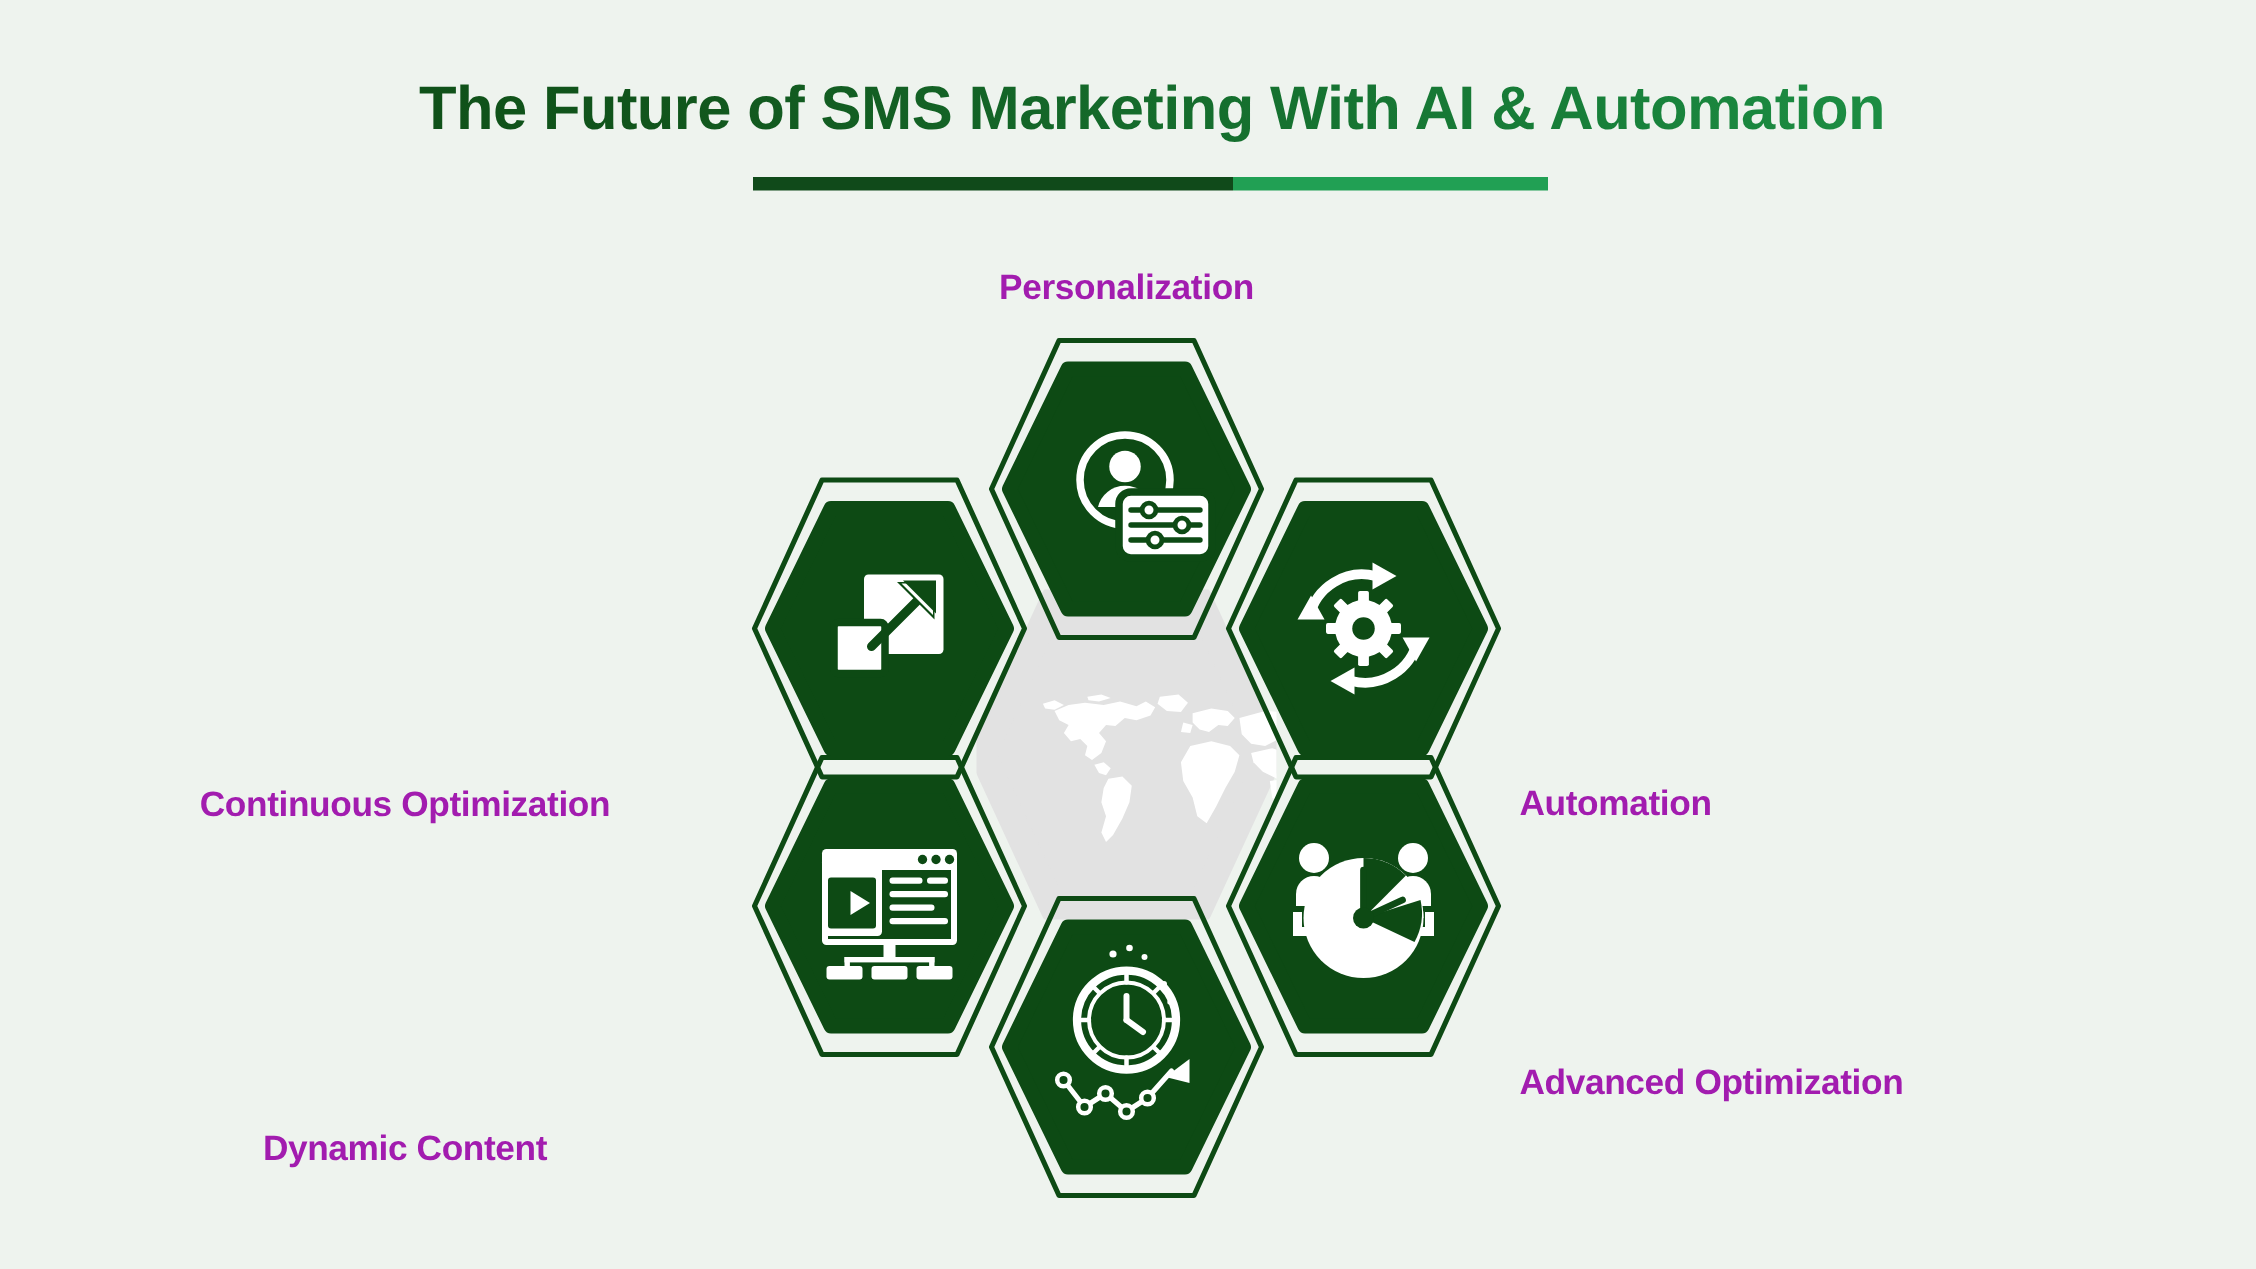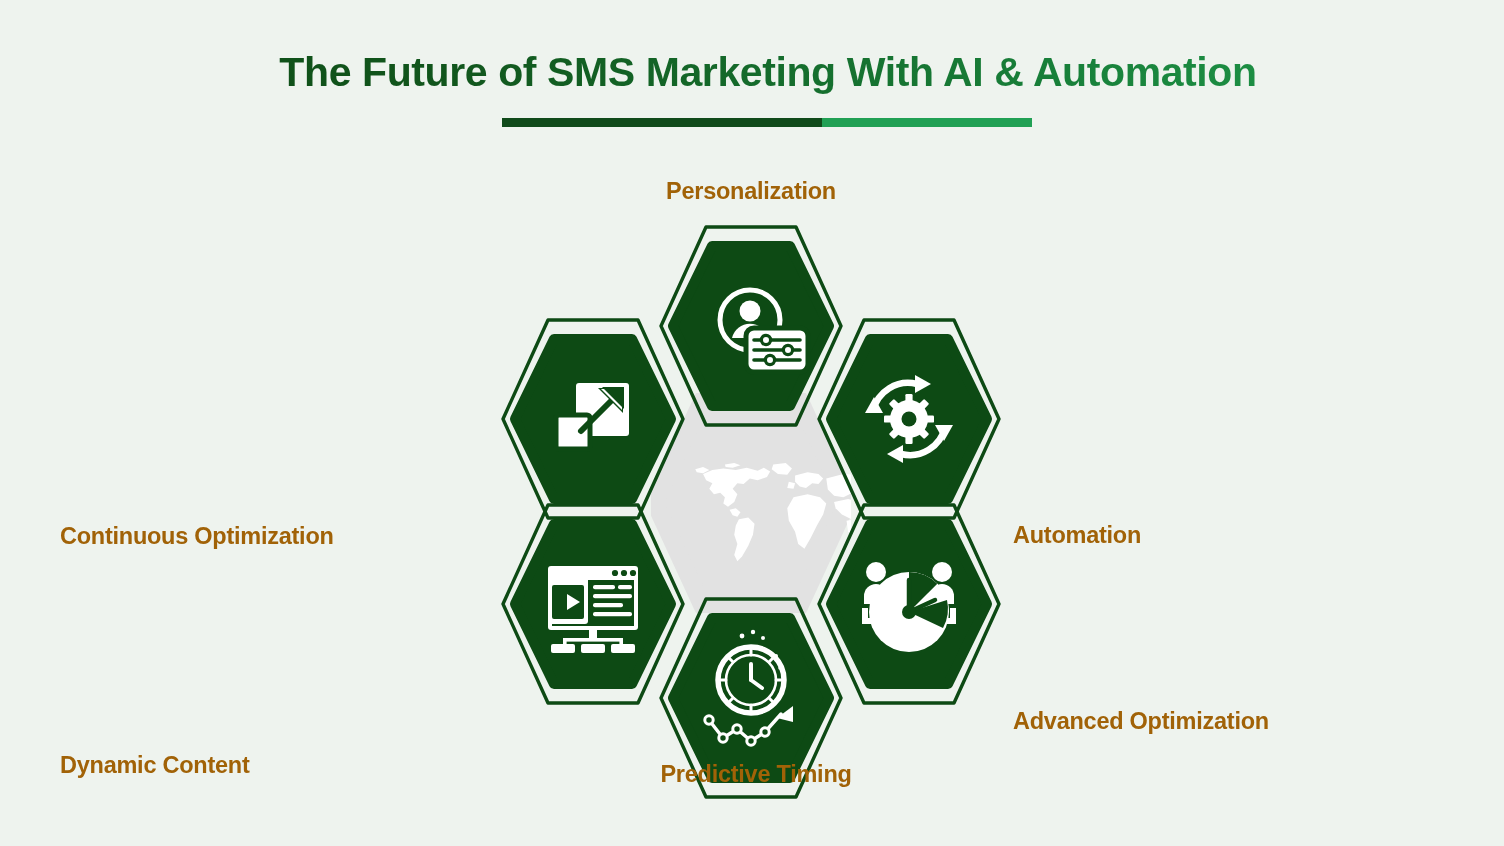--- a/index.html
+++ b/index.html
@@ -79,29 +79,29 @@
 
   .center-node {
     position: absolute;
     width: 200px;
     height: 220px;
   }
 
   
   .hex-label {
     position: absolute;
-    color: #a16207;
+    color: #a21caf;
     font-size: 23.5px;
     font-weight: 700;
     letter-spacing: -0.25px;
     white-space: nowrap;
     line-height: 1;
   }
   .label-right { text-align: center; }
-  .label-left  { text-align: left; }
+  .label-left  { text-align: center; }
   .label-center{ text-align: center; }
 </style>
 </head>
 <body style="background: rgb(238, 243, 238);">
 
 <div id="title-block">
   <div id="page-title">The Future of SMS Marketing With AI &amp; Automation</div>
   <div id="title-underline">
     <div class="seg-left"></div>
     <div class="seg-right"></div>
@@ -289,21 +289,20 @@
           <circle cx="-42" cy="28" r="4.2"></circle>
           <circle cx="-28" cy="46" r="4.2"></circle>
           <circle cx="-14" cy="37" r="4.2"></circle>
           <circle cx="0" cy="49" r="4.2"></circle>
           <circle cx="14" cy="40" r="4.2"></circle>
         </g>
         <polygon points="42,14 42,30 26,26" fill="#ffffff"></polygon>
       </g>
     </svg>
   </div>
-  <div class="hex-label label-center" style="left:556px; top:613px; width:400px;">Predictive Timing</div>
 
   <div class="hex-node" style="left:498px; top:348px;">
     <svg width="190" height="212" viewBox="0 0 190 212" aria-hidden="true">
       <path d="M50 7 H140 L185 106 L140 205 H50 L5 106 Z" fill="none" stroke="#0d4a14" stroke-width="3.4" stroke-linejoin="round"></path>
       <path d="M56 26 H134 L173 106 L134 186 H56 L17 106 Z" fill="#0d4a14" stroke="#0d4a14" stroke-width="10" stroke-linejoin="round"></path>
       <g transform="translate(95,106)">
 
         <rect x="-45" y="-38" width="90" height="64" rx="3" fill="#ffffff"></rect>
         <rect x="-41" y="-24" width="82" height="46" fill="#0d4a14"></rect>
         <g fill="#0d4a14">

